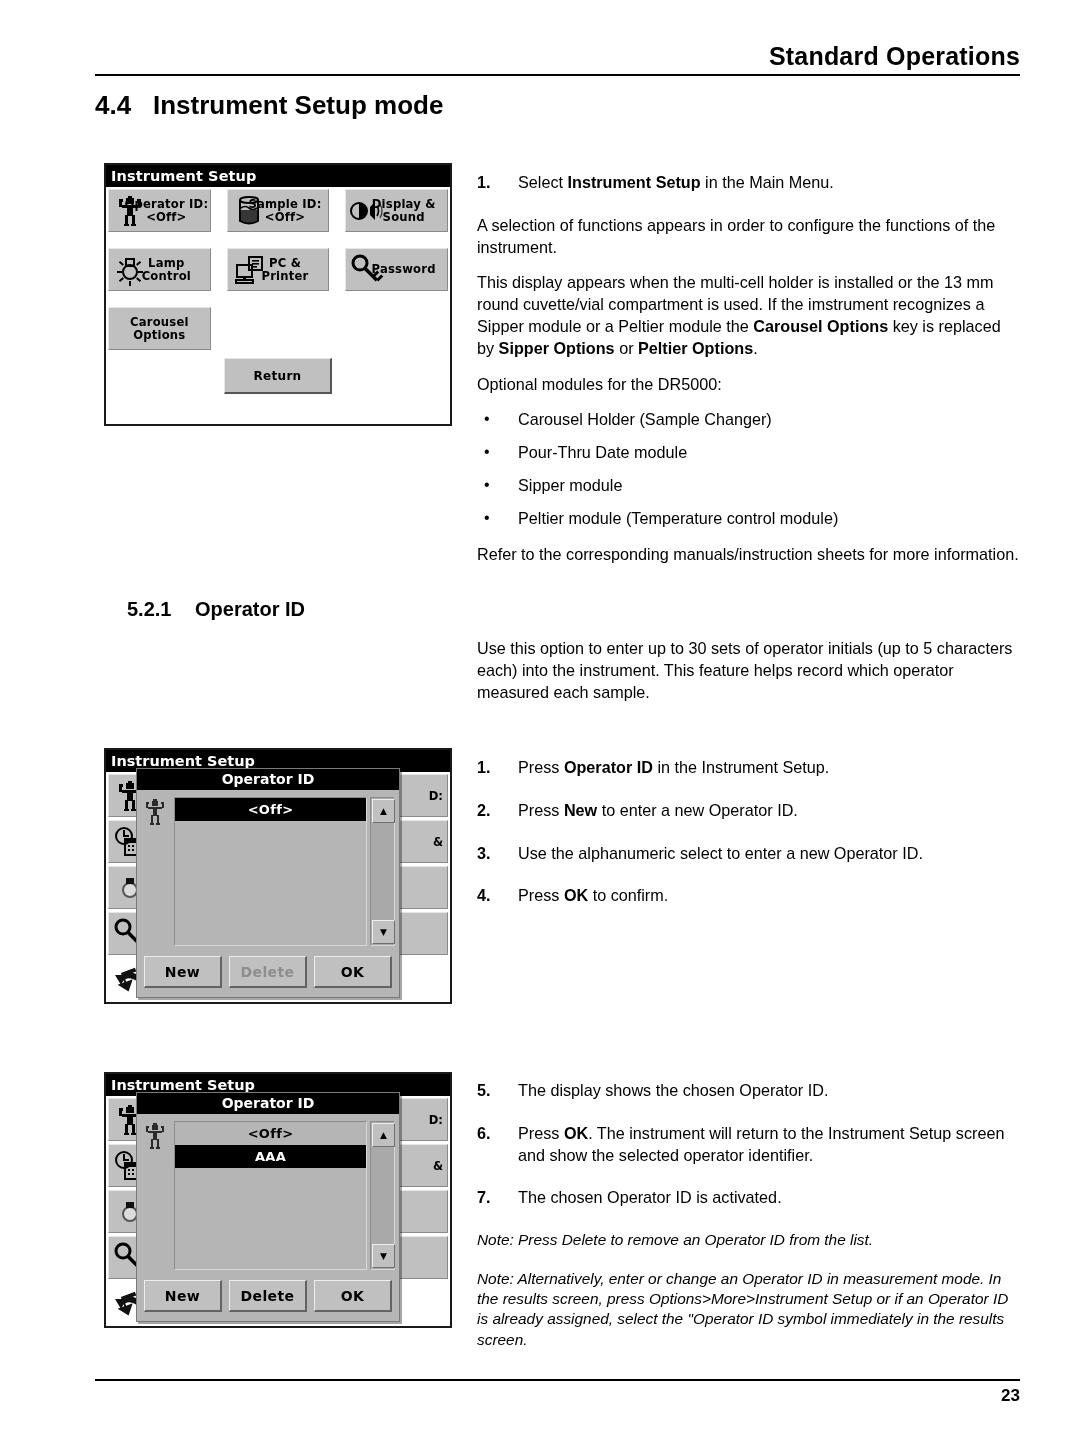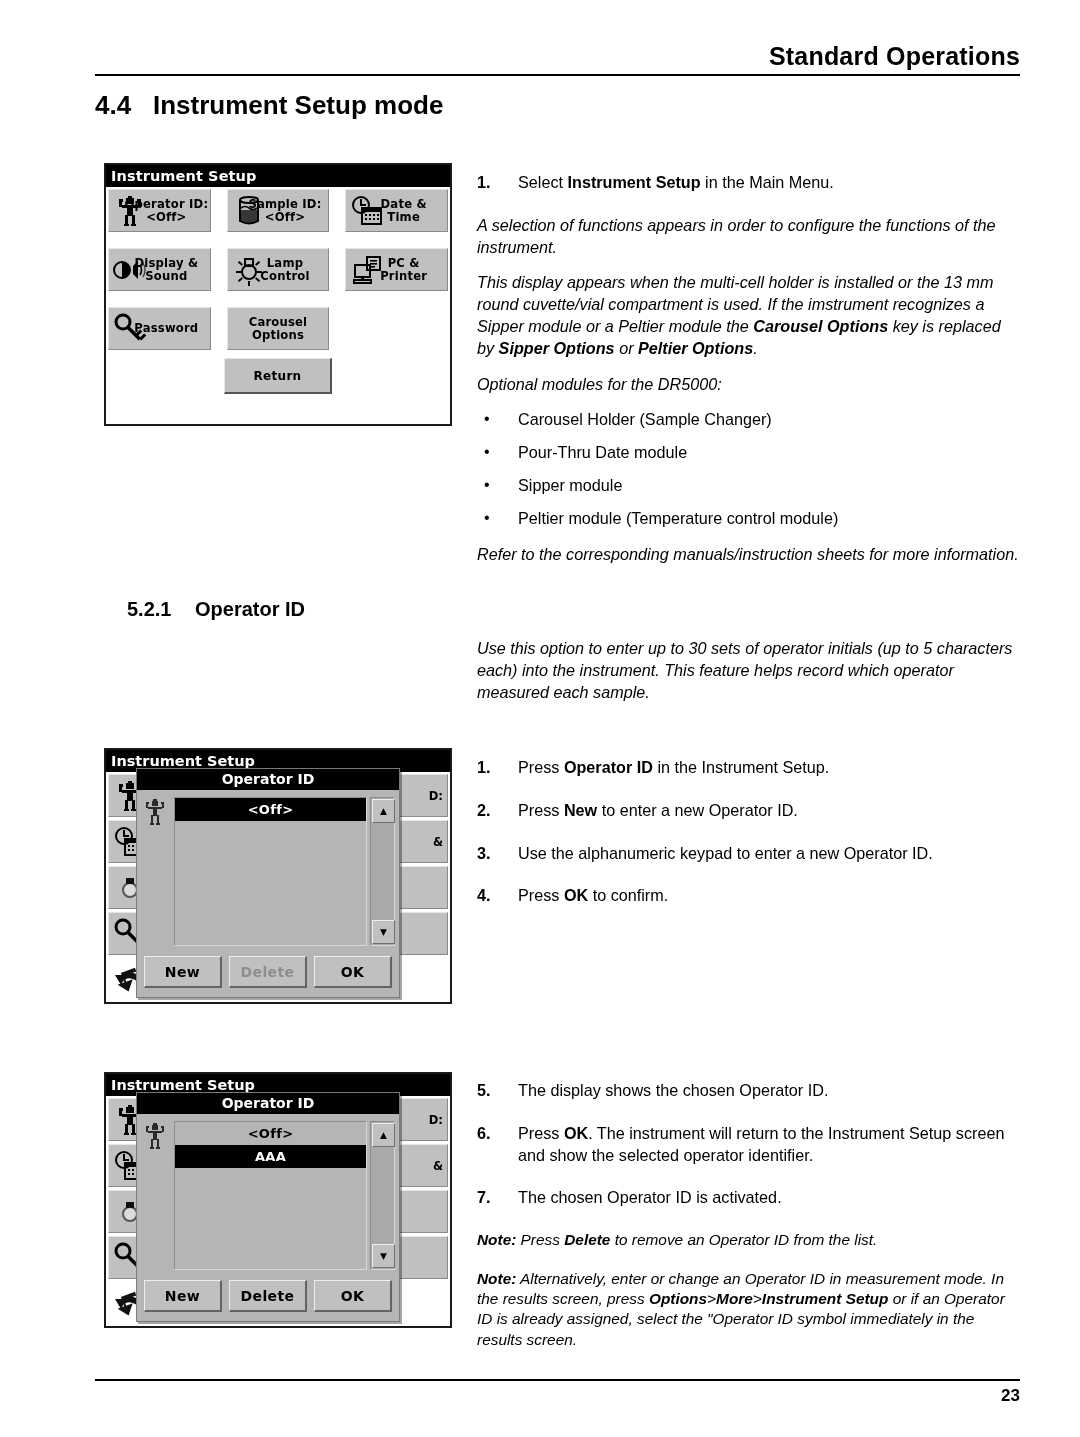--- a/index.html
+++ b/index.html
@@ -46,21 +46,20 @@
     white-space: nowrap;
   }
   .h3 .num { display: inline-block; width: 68px; margin-left: 32px; }
 
   
   .bodycol { position: absolute; left: 477px; width: 545px; }
   .para {
     font-size: 16.2px;
     line-height: 21.8px;
     margin: 0 2px 14px 0;
-    font-style: italic;
   }
   .para b { font-weight: bold; }
 
   .steplist { margin: 0; padding: 0; list-style: none; }
   .step {
     position: relative;
     padding-left: 41px;
     font-size: 16.2px;
     line-height: 21.8px;
     margin-bottom: 21px;
@@ -83,21 +82,21 @@
     position: absolute; left: 7px; top: -1px;
     font-size: 16px;
   }
 
   .note {
     font-size: 15.4px;
     line-height: 20.4px;
     font-style: italic;
     margin: 0 0 15px 0;
   }
-  .note b { font-weight: bold; font-style: italic; text-align: center; }
+  .note b { font-weight: normal; font-style: italic; text-align: center; }
 
   
   .footer-rule {
     position: absolute;
     left: 95px; top: 1379px; width: 925px;
     border-top: 2.4px solid #000;
   }
   .page-num {
     position: absolute;
     left: 95px; top: 1386px; width: 925px;
@@ -344,39 +343,20 @@
       </div>
       <div class="key">
         <span class="kicon"><svg viewBox="0 0 34 34" width="34" height="34">
             <ellipse cx="17" cy="6" rx="9" ry="3" fill="none" stroke="#000" stroke-width="2"></ellipse>
             <path d="M8 6 L8 27 Q17 32 26 27 L26 6" fill="none" stroke="#000" stroke-width="2"></path>
             <path d="M9 16 L25 16 L25 27 Q17 31 9 27 Z" fill="#000" opacity="0.72"></path>
             <path d="M9 14 q4 -3 8 0 q4 3 8 0" fill="none" stroke="#000" stroke-width="1.6"></path>
           </svg></span>
         <span class="klabel">Sample ID:
 &lt;Off&gt;</span>
-      </div>
-      <div class="key">
-        <span class="kicon"><svg viewBox="0 0 34 34" width="34" height="34">
-            <circle cx="11" cy="11" r="8" fill="none" stroke="#000" stroke-width="2"></circle>
-            <rect x="10" y="5" width="2" height="7"></rect>
-            <rect x="11" y="10" width="5" height="2"></rect>
-            <rect x="12" y="14" width="19" height="16" fill="none" stroke="#000" stroke-width="2"></rect>
-            <rect x="12" y="14" width="19" height="4"></rect>
-            <rect x="15" y="20" width="2" height="2"></rect>
-            <rect x="19" y="20" width="2" height="2"></rect>
-            <rect x="23" y="20" width="2" height="2"></rect>
-            <rect x="27" y="20" width="2" height="2"></rect>
-            <rect x="15" y="24" width="2" height="2"></rect>
-            <rect x="19" y="24" width="2" height="2"></rect>
-            <rect x="23" y="24" width="2" height="2"></rect>
-            <rect x="27" y="24" width="2" height="2"></rect>
-          </svg></span>
-        <span class="klabel">Date &amp;
-Time</span>
       </div>
       <div class="key">
         <span class="kicon"><svg viewBox="0 0 34 34" width="34" height="34">
             <circle cx="9" cy="17" r="8" fill="none" stroke="#000" stroke-width="2"></circle>
             <path d="M9 9 a8 8 0 0 1 0 16 z"></path>
             <path d="M20 13 L20 21 L25 26 L25 8 Z"></path>
             <path d="M27 12 q3 5 0 10" fill="none" stroke="#000" stroke-width="1.6"></path>
             <path d="M30 10 q4 7 0 14" fill="none" stroke="#000" stroke-width="1.3" opacity=".7"></path>
           </svg></span>
         <span class="klabel">Display &amp;
@@ -553,21 +533,21 @@
         <div class="dbtn disabled">Delete</div>
         <div class="dbtn">OK</div>
       </div>
   </div>
 </div>
 
 <div class="bodycol" style="top:757px;">
   <ol class="steplist" id="steps-first">
       <li class="step"><span class="n">1.</span><span>Press <b>Operator ID</b> in the Instrument Setup.</span></li>
       <li class="step"><span class="n">2.</span><span>Press <b>New</b> to enter a new Operator ID.</span></li>
-      <li class="step"><span class="n">3.</span><span>Use the alphanumeric keypad to enter a new Operator ID.</span></li>
+      <li class="step"><span class="n">3.</span><span>Use the alphanumeric select to enter a new Operator ID.</span></li>
       <li class="step"><span class="n">4.</span><span>Press <b>OK</b> to confirm.</span></li>
     </ol>
 </div>
 
 <div class="lcd lcd2" id="screen3" style="left:104px; top:1072px; width:348px; height:256px;">
   <div class="bg-title">Instrument Setup</div>
   <div class="bg-grid" id="s3-bggrid">
       <div class="bg-key">
         <span class="kicon"><svg viewBox="0 0 34 34" width="34" height="34">
             <rect x="6" y="5" width="4" height="3"></rect>

